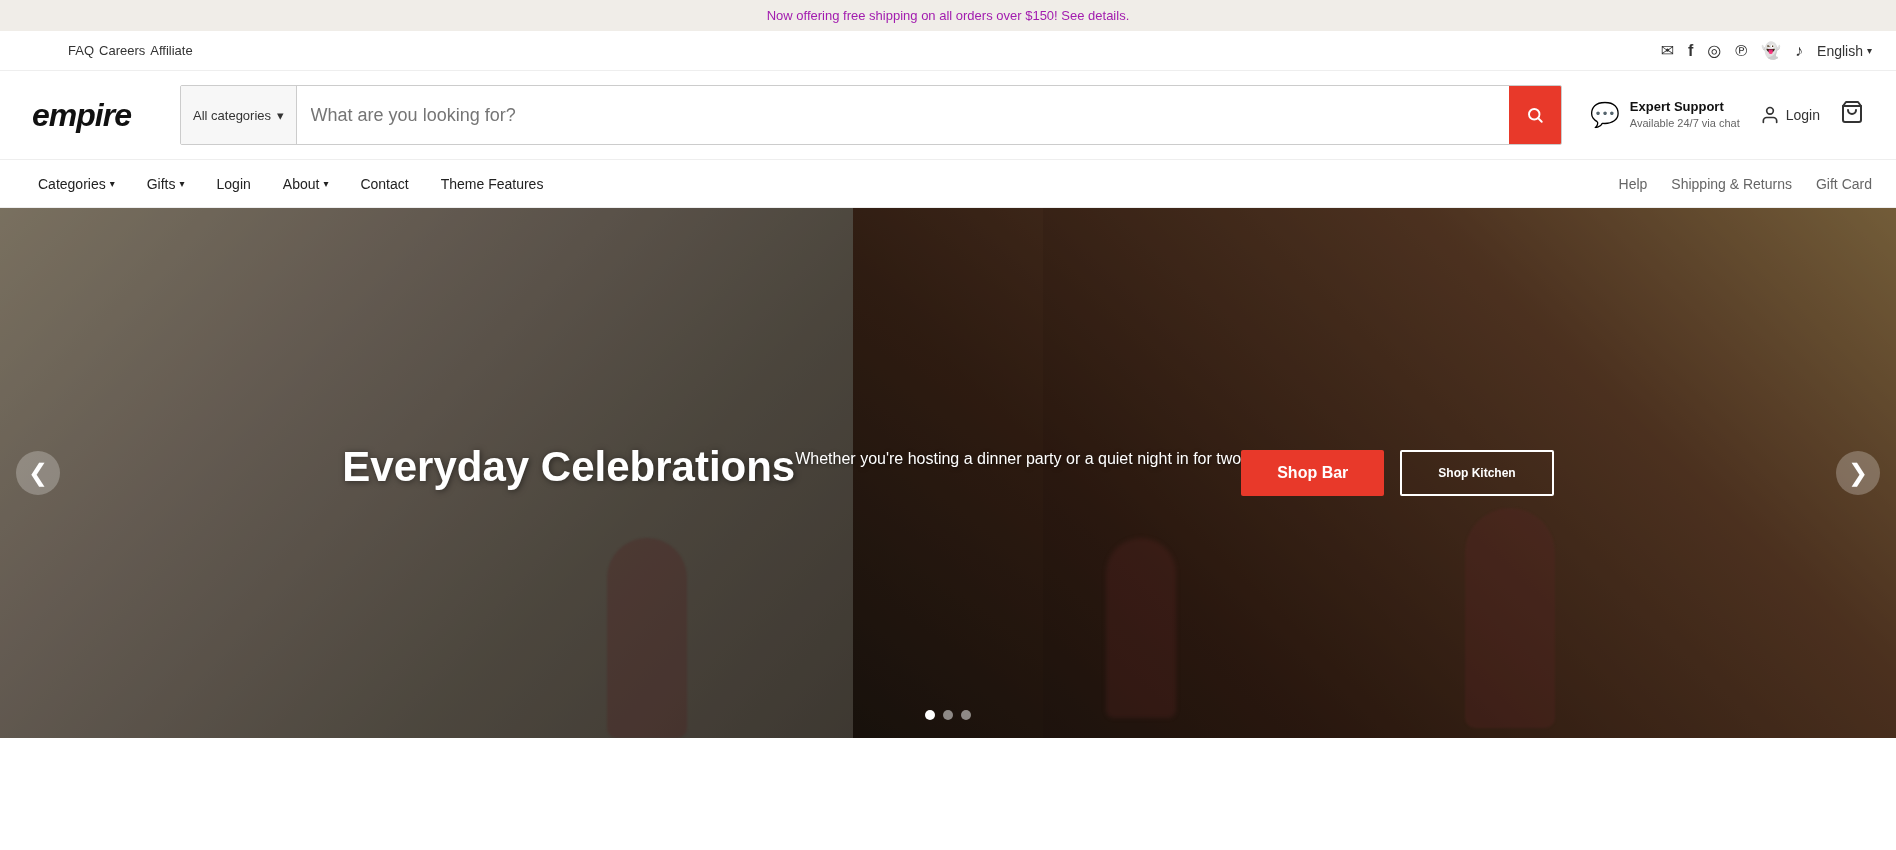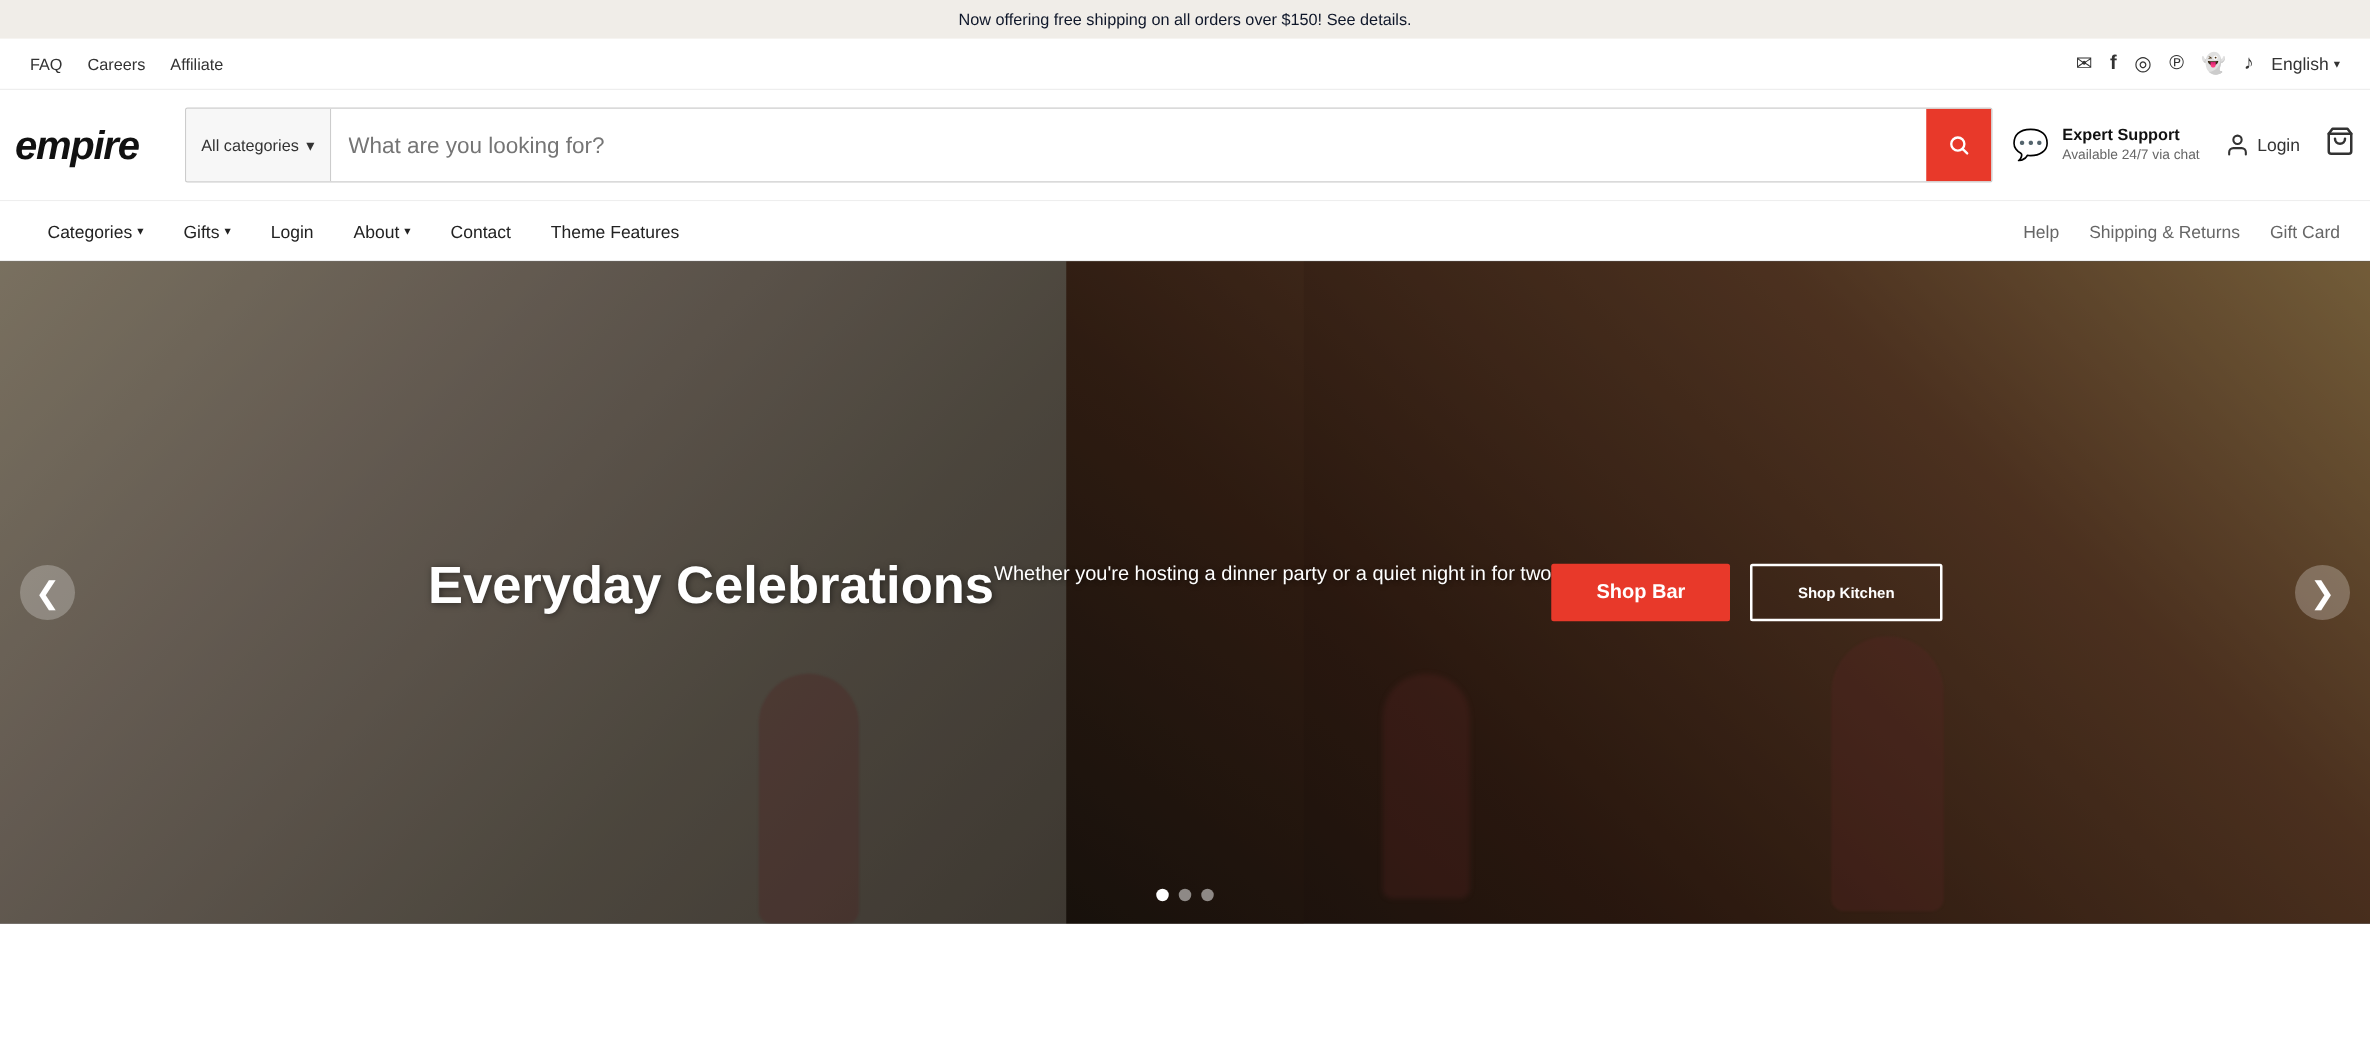--- a/index.html
+++ b/index.html
@@ -4,45 +4,45 @@
   <style>
     * { margin: 0; padding: 0; box-sizing: border-box; }
     body { font-family: Arial, Helvetica, sans-serif; background: #fff; overflow-x: hidden; }
 
     
     .top-banner {
       background: #f0ede8;
       text-align: center;
       padding: 8px 16px;
       font-size: 13px;
-      color: #0f172a;
+      color: #a21caf;
     }
 
     
     .utility-bar {
       display: flex;
       align-items: center;
       justify-content: space-between;
       padding: 10px 24px;
       border-bottom: 1px solid #eee;
       background: #fff;
     }
-    .utility-left { display: flex; gap: 20px; }
+    .utility-left { display: flex; gap: 5px; margin-left: 44px; }
     .utility-left a { font-size: 13px; color: #333; text-decoration: none; }
     .utility-right { display: flex; align-items: center; gap: 14px; }
     .social-icon { font-size: 16px; color: #333; cursor: pointer; }
     .lang-selector { display: flex; align-items: center; gap: 4px; font-size: 14px; color: #333; cursor: pointer; }
     .lang-arrow { font-size: 10px; }
 
     
     .header {
       display: flex;
       align-items: center;
-      padding: 14px 12px;
-      gap: 16px;
+      padding: 14px 32px;
+      gap: 28px;
       background: #fff;
       border-bottom: 1px solid #eee;
     }
     .logo {
       font-size: 32px;
       font-weight: 900;
       color: #111;
       letter-spacing: -1px;
       min-width: 120px;
       font-style: italic;

